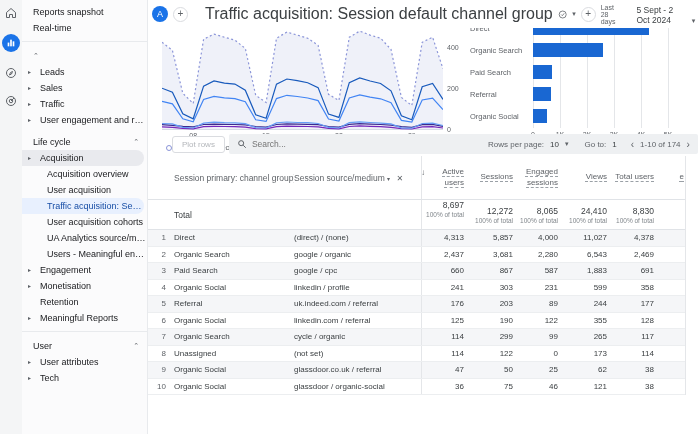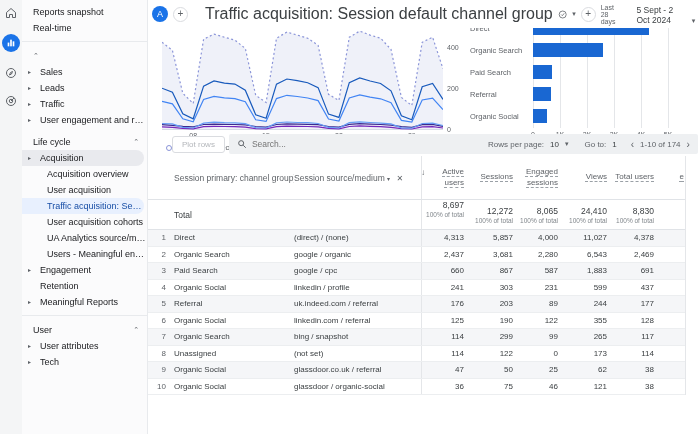--- a/index.html
+++ b/index.html
@@ -133,36 +133,37 @@
     </div>
   </div>
 
   <div class="sidenav">
     <div class="nav-item">Reports snapshot</div>
     <div class="nav-item">Real-time</div>
     <div class="nav-div"></div>
     <div class="nav-head">
       <span class="caret">⌃</span>
     </div>
+    <div class="nav-bullet">Leads</div>
     <div class="nav-bullet">Sales</div>
-    <div class="nav-bullet">Leads</div>
     <div class="nav-bullet">Traffic</div>
     <div class="nav-bullet">User engagement and retenti..</div>
     <div class="nav-head">
       <span>Life cycle</span>
       <span class="caret">⌃</span>
     </div>
     <div class="nav-bullet nav-open">Acquisition</div>
     <div class="nav-child">Acquisition overview</div>
     <div class="nav-child">User acquisition</div>
     <div class="nav-child nav-sel">Traffic acquisition: Session...</div>
     <div class="nav-child">User acquisition cohorts</div>
     <div class="nav-child">UA Analytics source/mediu...</div>
     <div class="nav-child">Users - Meaningful engage...</div>
     <div class="nav-bullet">Engagement</div>
+    <div class="nav-bullet">Monetisation</div>
     <div class="nav-item" style="padding-left:18px">Retention</div>
     <div class="nav-bullet">Meaningful Reports</div>
     <div class="nav-div"></div>
     <div class="nav-head">
       <span>User</span>
       <span class="caret">⌃</span>
     </div>
     <div class="nav-bullet">User attributes</div>
     <div class="nav-bullet">Tech</div>
   </div>
@@ -405,21 +406,21 @@
               <div class="td"></div>
             </div>
             <div class="tgrid tr">
               <div class="td c-num">4</div>
               <div class="td">Organic Social</div>
               <div class="td">linkedin / profile</div>
               <div class="td c-met metric-border">241</div>
               <div class="td c-met">303</div>
               <div class="td c-met">231</div>
               <div class="td c-met">599</div>
-              <div class="td c-met">437</div>
+              <div class="td c-met">358</div>
               <div class="td"></div>
             </div>
             <div class="tgrid tr">
               <div class="td c-num">5</div>
               <div class="td">Referral</div>
               <div class="td">uk.indeed.com / referral</div>
               <div class="td c-met metric-border">176</div>
               <div class="td c-met">203</div>
               <div class="td c-met">89</div>
               <div class="td c-met">244</div>
@@ -433,21 +434,21 @@
               <div class="td c-met metric-border">125</div>
               <div class="td c-met">190</div>
               <div class="td c-met">122</div>
               <div class="td c-met">355</div>
               <div class="td c-met">128</div>
               <div class="td"></div>
             </div>
             <div class="tgrid tr">
               <div class="td c-num">7</div>
               <div class="td">Organic Search</div>
-              <div class="td">bing / snapshot</div>
+              <div class="td">cycle / organic</div>
               <div class="td c-met metric-border">114</div>
               <div class="td c-met">299</div>
               <div class="td c-met">99</div>
               <div class="td c-met">265</div>
               <div class="td c-met">117</div>
               <div class="td"></div>
             </div>
             <div class="tgrid tr">
               <div class="td c-num">8</div>
               <div class="td">Unassigned</div>

